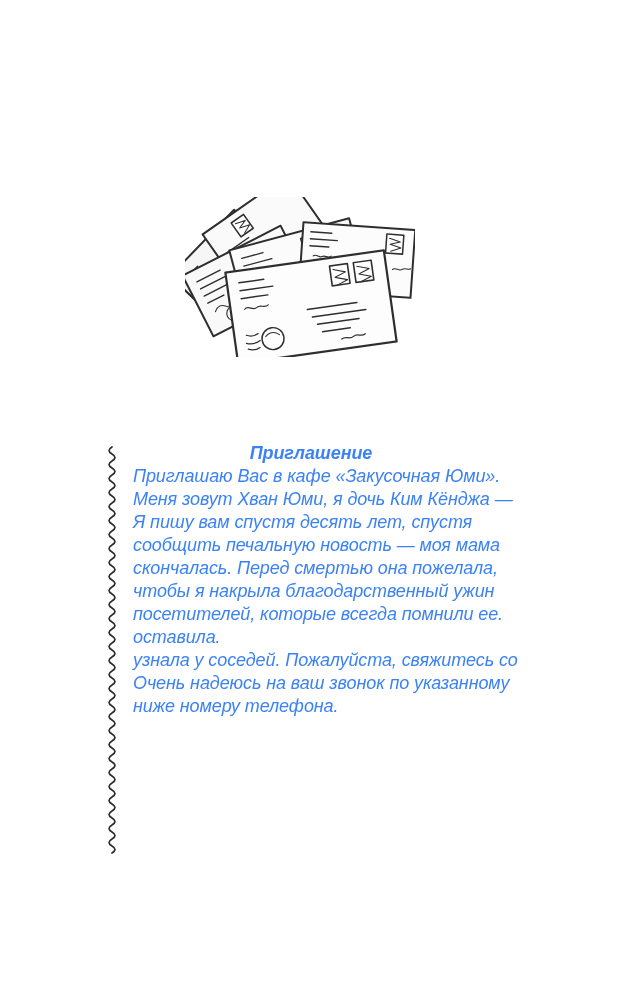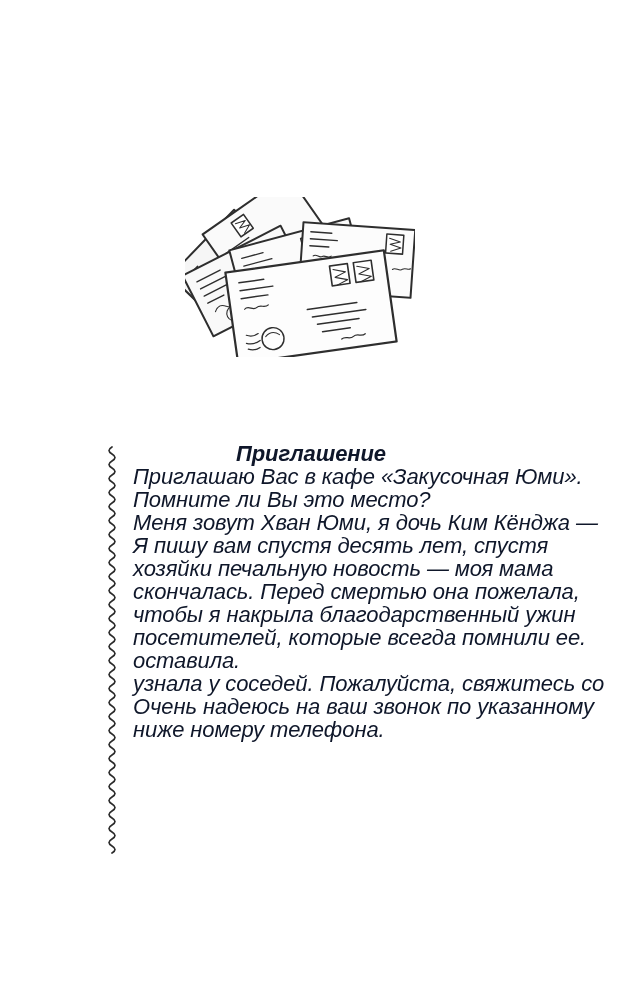--- a/index.html
+++ b/index.html
@@ -21,23 +21,23 @@
     width:400px;
   }
   .squiggle{
     position:absolute;
     left:0;top:3px;
   }
   .letter-text{
     margin-left:29px;
     width:356px;
     font-style:italic;
-    font-size:22px;
+    font-size:18px;
     line-height:23px;
-    color:#0f172a;
+    color:#3b82f6;
     letter-spacing:-0.1px;
   }
   .letter-title{
     font-weight:bold;
     text-align:center;
   }
   .ln{white-space:nowrap;}
 </style>
 </head>
 <body>
@@ -123,24 +123,23 @@
         c-4 2.4-4 4.6 0 7c4 2.4 4 4.6 0 7c-4 2.4-4 4.6 0 7c4 2.4 4 4.6 0 7
         c-4 2.4-4 4.6 0 7c4 2.4 4 4.6 0 7c-4 2.4-4 4.6 0 7c4 2.4 4 4.6 0 7
         c-4 2.4-4 4.6 0 7c4 2.4 4 4.6 0 7c-4 2.4-4 4.6 0 7c4 2.4 4 4.6 0 7
         c-4 2.4-4 4.6 0 7c4 2.4 4 4.6 0 7c-4 2.4-4 4.6 0 7c4 2.4 4 4.6 0 7
         c-4 2.4-4 4.6 0 7c4 2.4 4 4.6 0 7"></path>
     </svg>
 
     <div class="letter-text">
       <div class="letter-title">Приглашение</div>
       <div class="ln">Приглашаю Вас в кафе «Закусочная Юми».</div>
-      <div class="ln">Помните ли Вы это место?</div>
       <div class="ln">Меня зовут Хван Юми, я дочь Ким Кёнджа —</div>
       <div class="ln">Я пишу вам спустя десять лет, спустя</div>
-      <div class="ln">хозяйки печальную новость — моя мама</div>
+      <div class="ln">сообщить печальную новость — моя мама</div>
       <div class="ln">скончалась. Перед смертью она пожелала,</div>
       <div class="ln">чтобы я накрыла благодарственный ужин</div>
       <div class="ln">посетителей, которые всегда помнили ее.</div>
       <div class="ln">оставила.</div>
       <div class="ln">узнала у соседей. Пожалуйста, свяжитесь со</div>
       <div class="ln">Очень надеюсь на ваш звонок по указанному</div>
       <div class="ln">ниже номеру телефона.</div>
     </div>
   </div>
 

